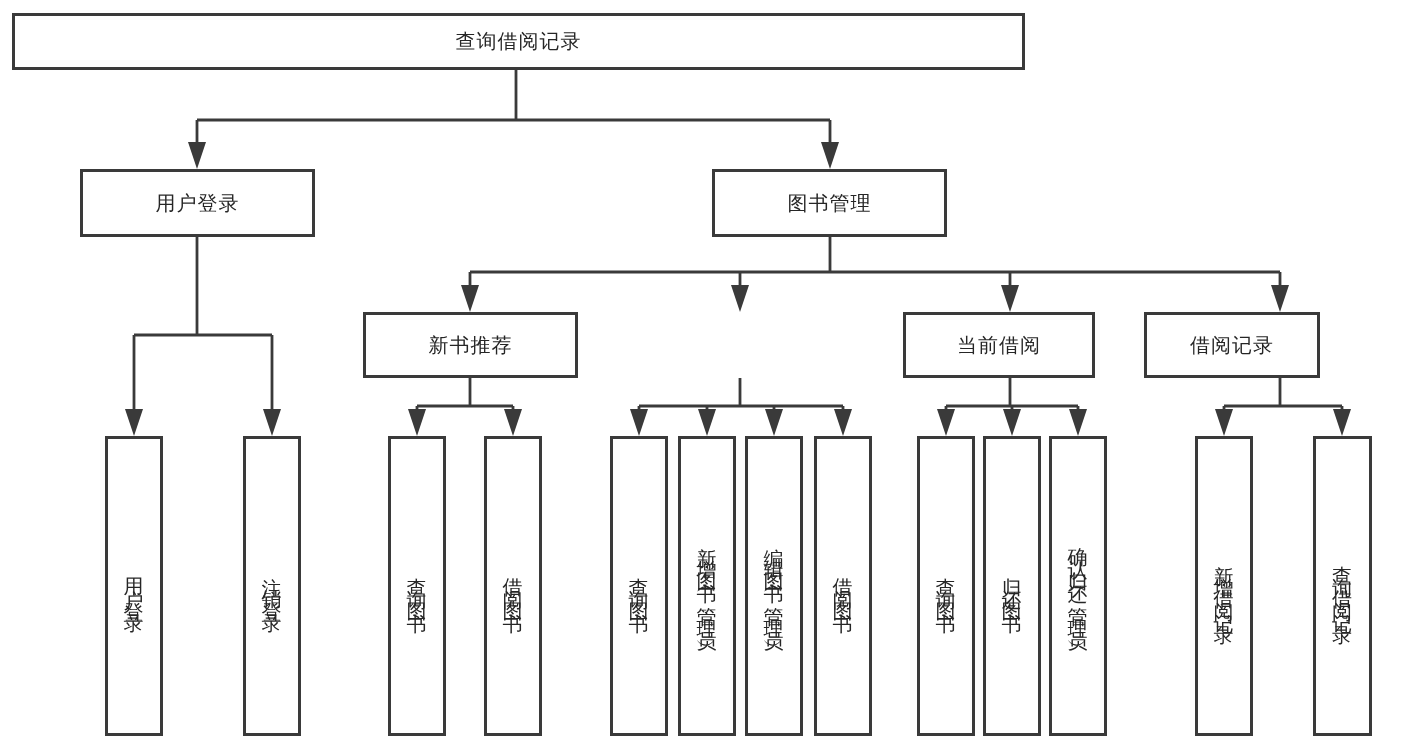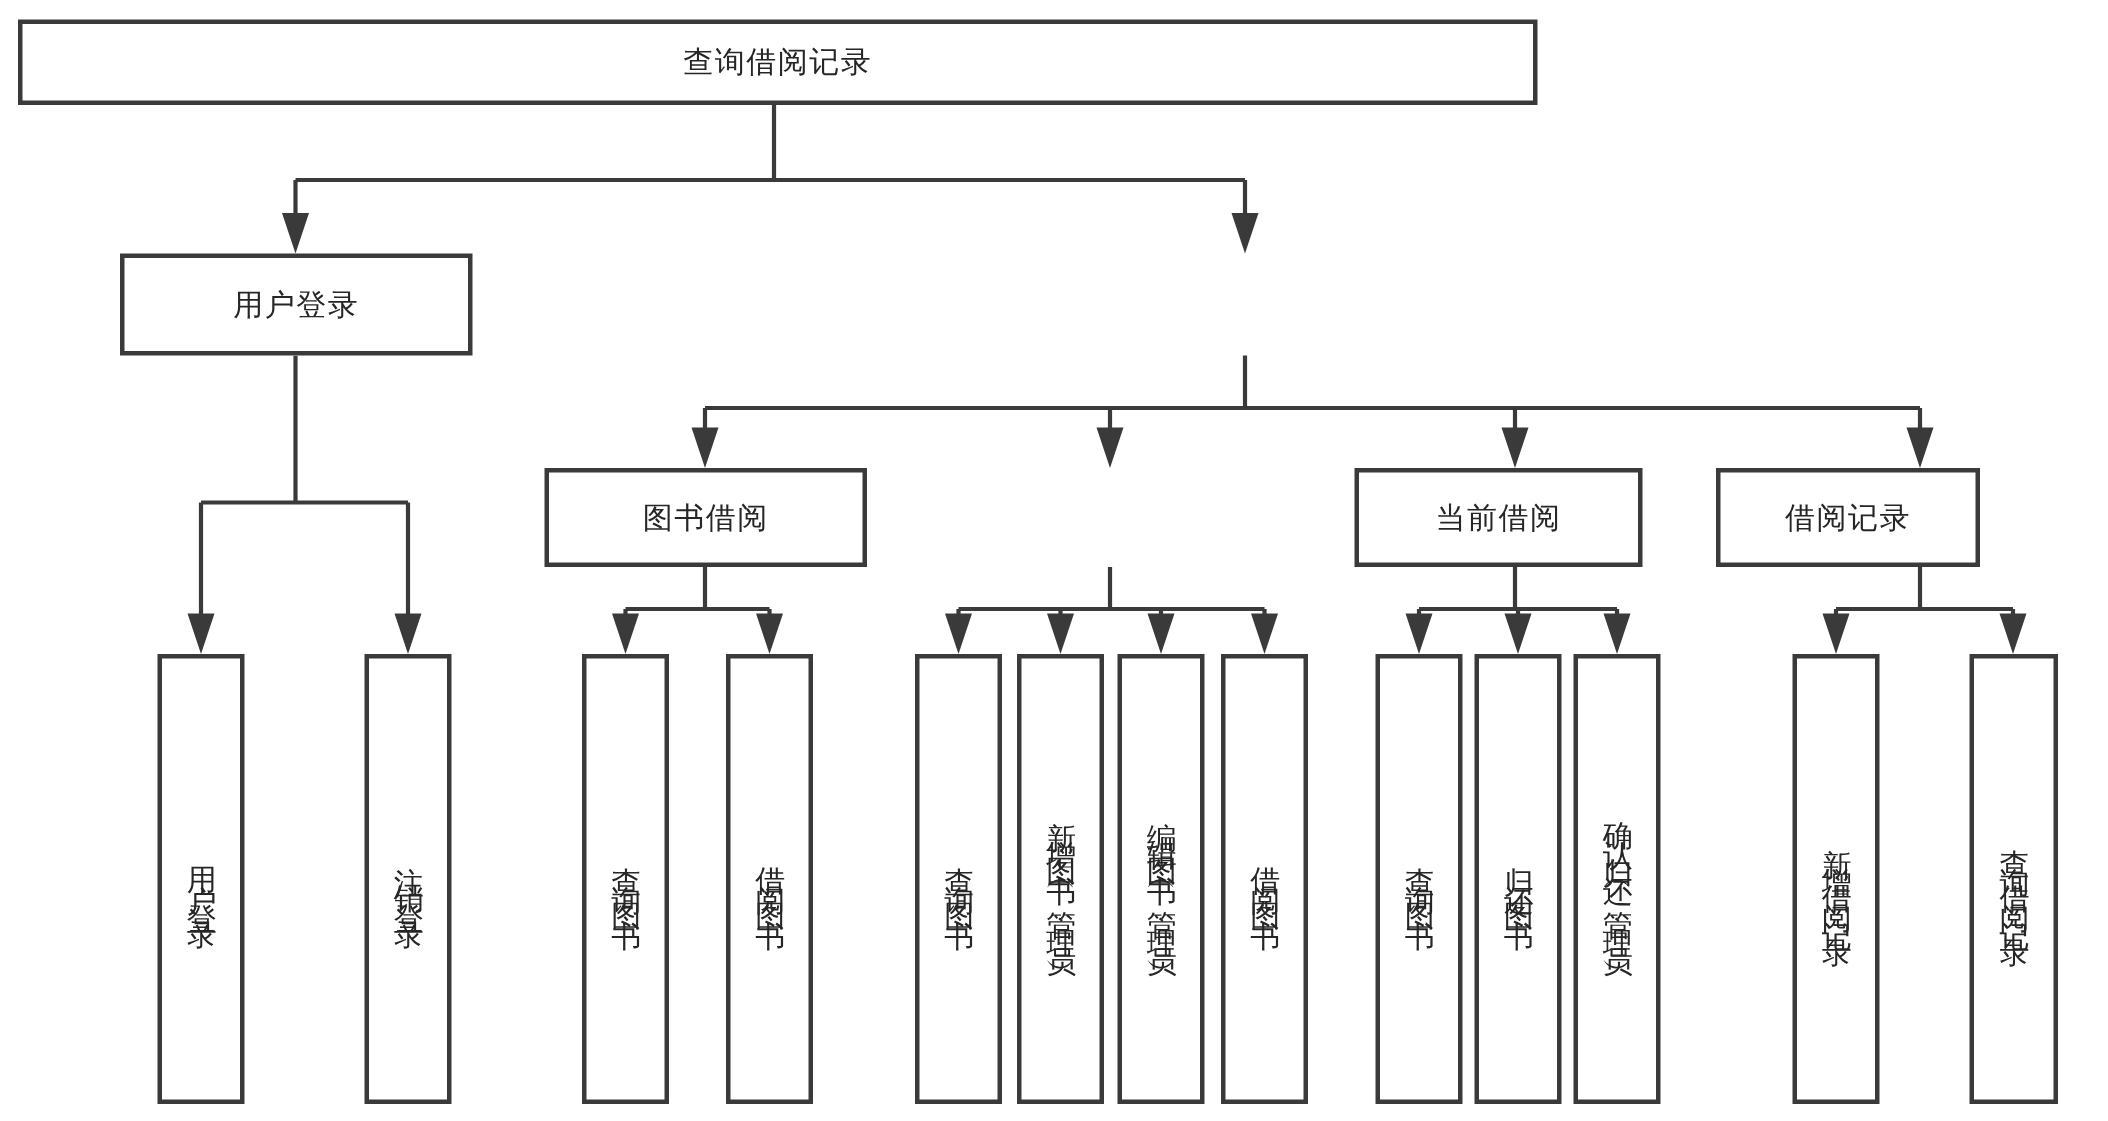--- a/index.html
+++ b/index.html
@@ -91,22 +91,23 @@
       <polygon points="1003,409 1021,409 1012,436"></polygon>
       <polygon points="1069,409 1087,409 1078,436"></polygon>
       <polygon points="1215,409 1233,409 1224,436"></polygon>
       <polygon points="1333,409 1351,409 1342,436"></polygon>
     </g>
   </svg>
 
   <div class="hbox" style="left:12px;top:13px;width:1013px;height:57px">查询借阅记录</div>
 
   <div class="hbox" style="left:80px;top:169px;width:235px;height:68px">用户登录</div>
+  <div class="hbox" style="left:712px;top:169px;width:235px;height:68px">图书管理</div>
 
-  <div class="hbox" style="left:363px;top:312px;width:215px;height:66px">图书借阅</div>
+  <div class="hbox" style="left:363px;top:312px;width:215px;height:66px">新书推荐</div>
   <div class="hbox" style="left:903px;top:312px;width:192px;height:66px">当前借阅</div>
   <div class="hbox" style="left:1144px;top:312px;width:176px;height:66px">借阅记录</div>
 
   <div class="vbox" style="left:105px;top:436px;width:58px;height:300px">
     <span>用户登录</span>
     </div>
   <div class="vbox" style="left:243px;top:436px;width:58px;height:300px">
     <span>注销登录</span>
     </div>
 

